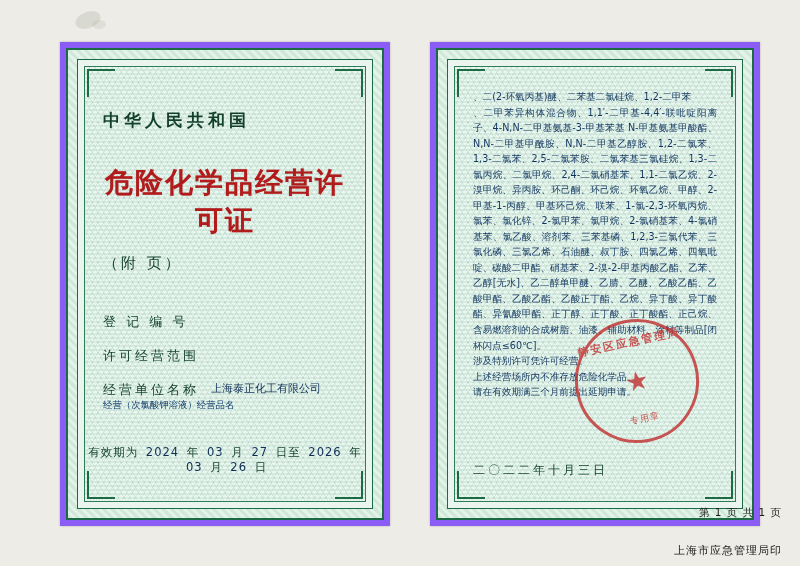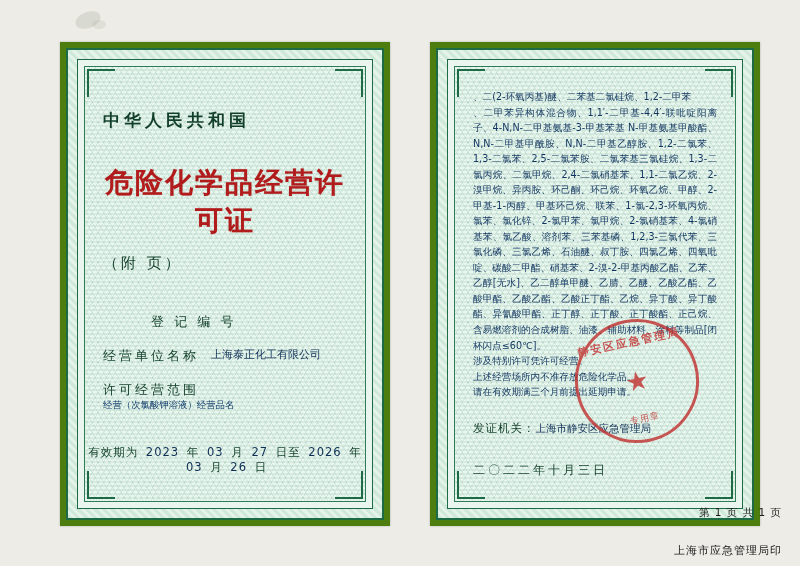--- a/index.html
+++ b/index.html
@@ -12,21 +12,21 @@
   }
   .page{position:absolute;inset:0;background:#edece7;}
   
   .blotch{position:absolute;border-radius:50%;opacity:.25;}
   .b1{left:75px;top:12px;width:26px;height:16px;background:#9aa08f;transform:rotate(-20deg);}
   .b2{left:92px;top:20px;width:14px;height:9px;background:#b2b6a6;}
 
   
   .cert{
     position:absolute;
-    background:#4d7c0f;
+    background:#8b5cf6;
     box-shadow:0 0 2px rgba(0,0,0,.25);
   }
   .cert-left{left:60px;top:42px;width:330px;height:484px;}
   .cert-right{left:430px;top:42px;width:330px;height:484px;}
 
   .frame-outer{
     position:absolute;inset:6px;
     border:2px solid #1d6b45;
     background:
        repeating-linear-gradient(45deg, #cfe8d8 0 3px, #e4f3ea 3px 6px);
@@ -72,21 +72,21 @@
     color:#b11b1b;margin-top:32px;
     text-shadow:0 0 1px rgba(150,0,0,.4);
   }
   .subtitle{
     font-size:15px;color:#123f2a;margin-top:14px;letter-spacing:3px;
   }
 
   .field{display:flex;align-items:flex-start;margin-top:18px;font-size:12.5px;}
   .field .lbl{width:108px;flex:0 0 108px;letter-spacing:3px;font-size:13px;color:#123f2a;}
   .field .val{flex:1;color:#0f2f56;font-size:11px;line-height:1.45;}
-  .f-reg{margin-top:40px;margin-left:48px;}
+  .f-reg{margin-top:40px;}
   .f-name{margin-top:16px;}
   .f-scope{margin-top:16px;}
 
   .scope-body{
     margin-top:6px;font-size:9.4px;line-height:1.5;color:#103a6a;
     text-align:justify;
   }
   .scope-head{font-size:9.4px;color:#103a6a;}
 
   .validity{
@@ -156,33 +156,33 @@
 
           <div class="content">
             <div class="nation">中华人民共和国</div>
             <div class="title">危险化学品经营许可证</div>
             <div class="subtitle">（附 页）</div>
 
             <div class="field f-reg">
               <div class="lbl">登 记 编 号</div>
             </div>
 
+            <div class="field f-scope">
+              <div class="lbl">许可经营范围</div>
+            </div>
+
             <div class="field f-name">
               <div class="lbl">经营单位名称</div>
               <div class="val">上海泰正化工有限公司</div>
             </div>
-
-            <div class="field f-scope">
-              <div class="lbl">许可经营范围</div>
-            </div>
             <div class="scope-head">经营（次氯酸钾溶液）经营品名</div>
 
             <div class="validity">
               <span>有效期为</span>
-              <span class="vnum">2023</span>
+              <span class="vnum">2024</span>
               <span>年</span>
               <span class="vnum">03</span>
               <span>月</span>
               <span class="vnum">27</span>
               <span>日至</span>
               <span class="vnum">2026</span>
               <span>年</span>
               <span class="vnum">03</span>
               <span>月</span>
               <span class="vnum">26</span>
@@ -208,23 +208,20 @@
           <div class="content">
             <div class="rlist">
               <p>、二(2-环氧丙基)醚、二苯基二氯硅烷、1,2-二甲苯</p>
               <p>、二甲苯异构体混合物、1,1′-二甲基-4,4′-联吡啶阳离子、4-N,N-二甲基氨基-3-甲基苯基 N-甲基氨基甲酸酯、N,N-二甲基甲酰胺、N,N-二甲基乙醇胺、1,2-二氯苯、1,3-二氯苯、2,5-二氯苯胺、二氯苯基三氯硅烷、1,3-二氯丙烷、二氯甲烷、2,4-二氯硝基苯、1,1-二氯乙烷、2-溴甲烷、异丙胺、环己酮、环己烷、环氧乙烷、甲醇、2-甲基-1-丙醇、甲基环己烷、联苯、1-氯-2,3-环氧丙烷、氯苯、氯化锌、2-氯甲苯、氯甲烷、2-氯硝基苯、4-氯硝基苯、氯乙酸、溶剂苯、三苯基磷、1,2,3-三氯代苯、三氯化磷、三氯乙烯、石油醚、叔丁胺、四氯乙烯、四氧吡啶、碳酸二甲酯、硝基苯、2-溴-2-甲基丙酸乙酯、乙苯、乙醇[无水]、乙二醇单甲醚、乙腈、乙醚、乙酸乙酯、乙酸甲酯、乙酸乙酯、乙酸正丁酯、乙烷、异丁酸、异丁酸酯、异氰酸甲酯、正丁醇、正丁酸、正丁酸酯、正己烷、含易燃溶剂的合成树脂、油漆、辅助材料、涂料等制品[闭杯闪点≤60℃]。</p>
               <p>涉及特别许可凭许可经营。</p>
               <p>上述经营场所内不准存放危险化学品。</p>
               <p>请在有效期满三个月前提出延期申请。</p>
             </div>
 
             <div class="rfooter">
-              <div class="issuer">
-                <span>发证机关：</span><span class="org">上海市静安区应急管理局</span>
-              </div>
               <div class="rdate">二〇二二年十月三日</div>
             </div>
 
             <div class="seal">
               <div class="txt-top">静安区应急管理局</div>
               <div class="star">★</div>
               <div class="txt-bot">专用章</div>
             </div>
 
           </div>

